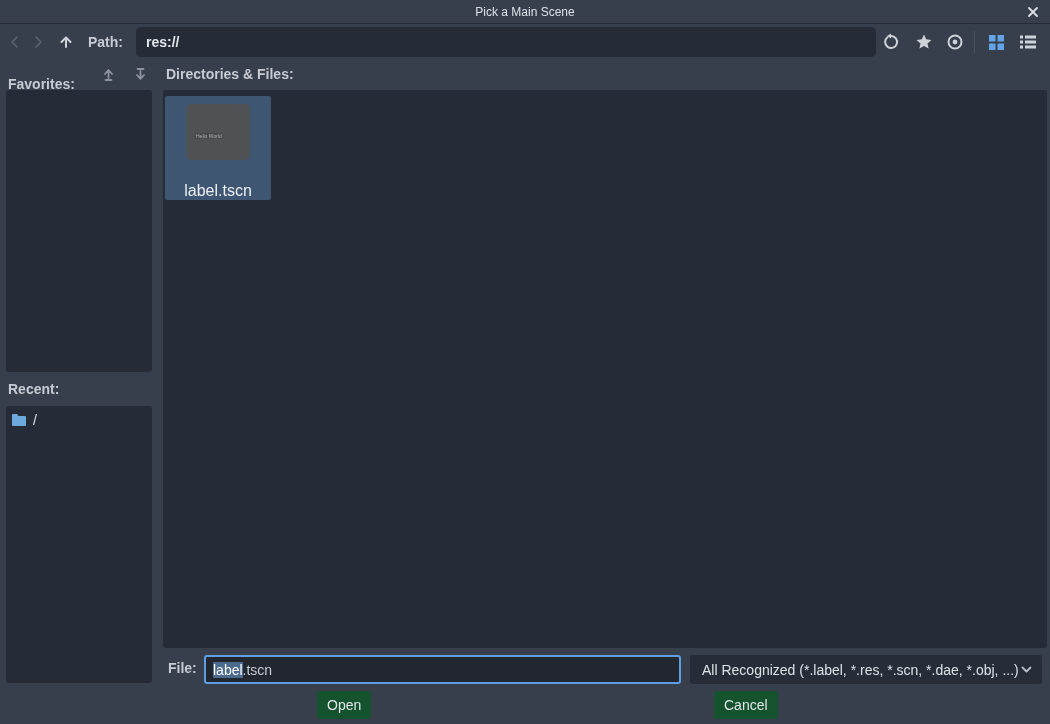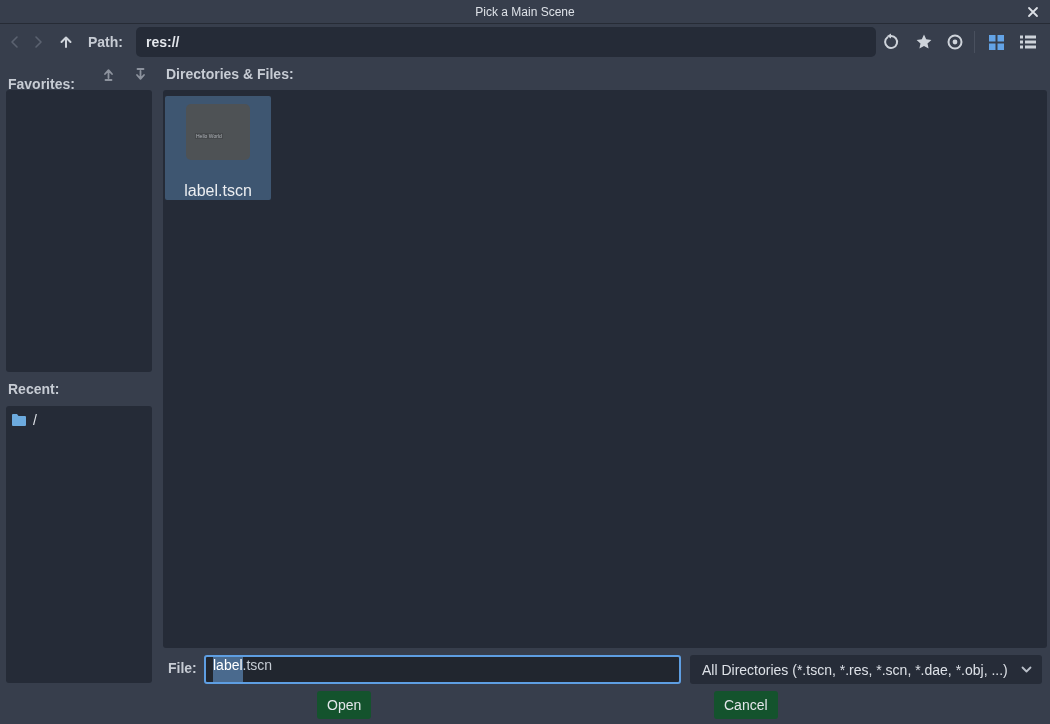--- a/index.html
+++ b/index.html
@@ -77,21 +77,21 @@
     font-size:5px; color:#aeb3b8; background:#45484b;
     padding:0 1px; line-height:6px; white-space:nowrap;
   }
   .file-name { margin-top:22px; color:#eceef1; font-size:16px; }
 
   
   .file-label { position:absolute; left:168px; top:660px; font-weight:bold; color:#c7ccd4; }
   .file-field {
     position:absolute; left:204px; top:655px; width:477px; height:29px;
     background:#21262f; border:2px solid #5e9ee2; border-radius:3px;
-    display:flex; padding:0 7px; cursor:text;
+    display:flex; align-items:center; padding:0 7px; cursor:text;
     white-space:pre;
   }
   .sel { background:#4a6a8e; color:#ffffff; }
   .rest { color:#c6ccd4; }
   .filter-dropdown {
     position:absolute; left:690px; top:655px; width:352px; height:29px;
     background:#262c38; border-radius:3px; cursor:pointer;
     display:flex; align-items:center; justify-content:space-between;
     padding:0 9px 0 12px; color:#dde1e7;
   }
@@ -239,21 +239,21 @@
       </div>
       <span class="file-name">label.tscn</span>
     </div>
   </div>
 
   <span class="file-label">File:</span>
   <div class="file-field">
     <span class="sel">label</span><span class="rest">.tscn</span>
   </div>
   <div class="filter-dropdown">
-    <span>All Directories (*.tscn, *.res, *.scn, *.dae, *.obj, ...)</span>
+    <span>All Recognized (*.label, *.res, *.scn, *.dae, *.obj, ...)</span>
     <span class="chev">
       <svg width="13" height="13" viewBox="0 0 13 13">
           <path d="M2.5 4.5 L6.5 8.5 L10.5 4.5" fill="none" stroke="currentColor" stroke-width="1.8" stroke-linecap="round" stroke-linejoin="round"></path>
         </svg>
     </span>
   </div>
 
   <button class="dlg-btn open-btn">Open</button>
   <button class="dlg-btn cancel-btn">Cancel</button>
 

